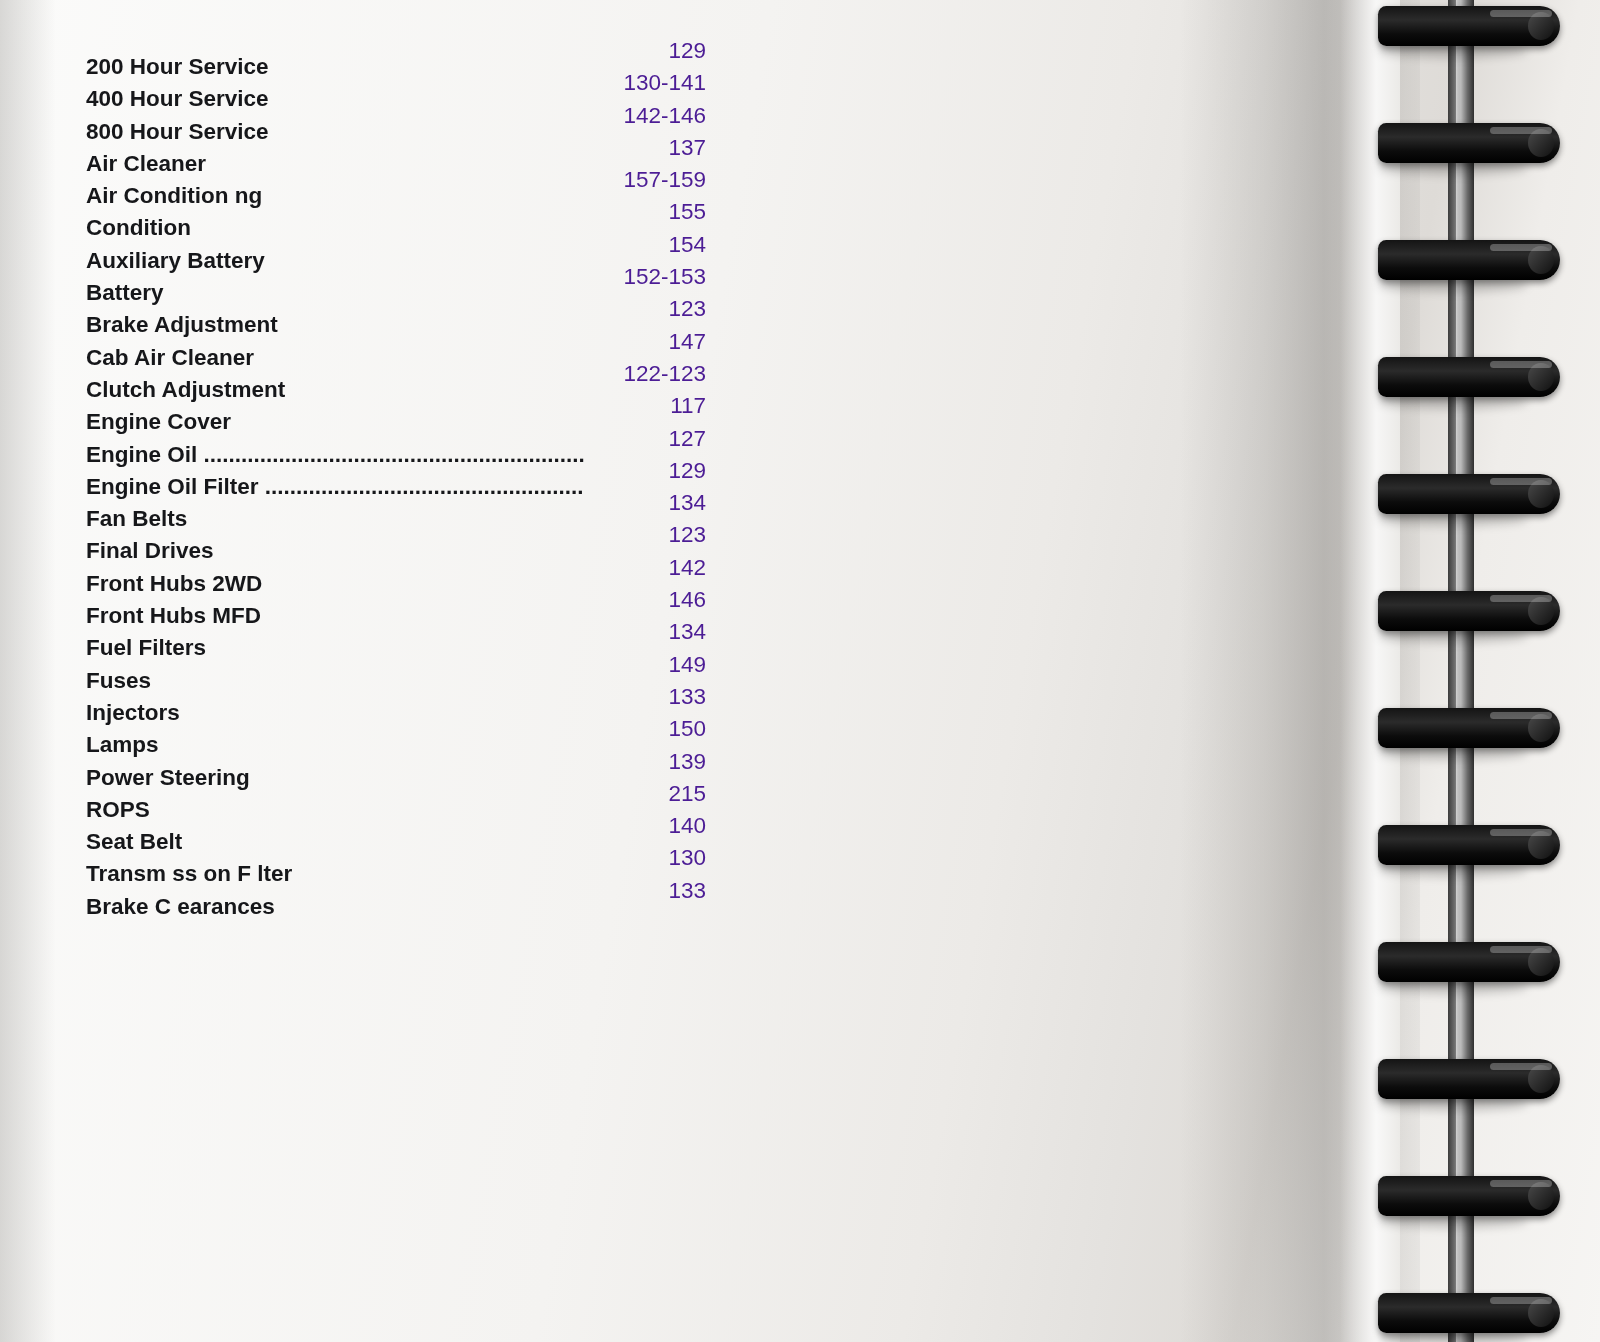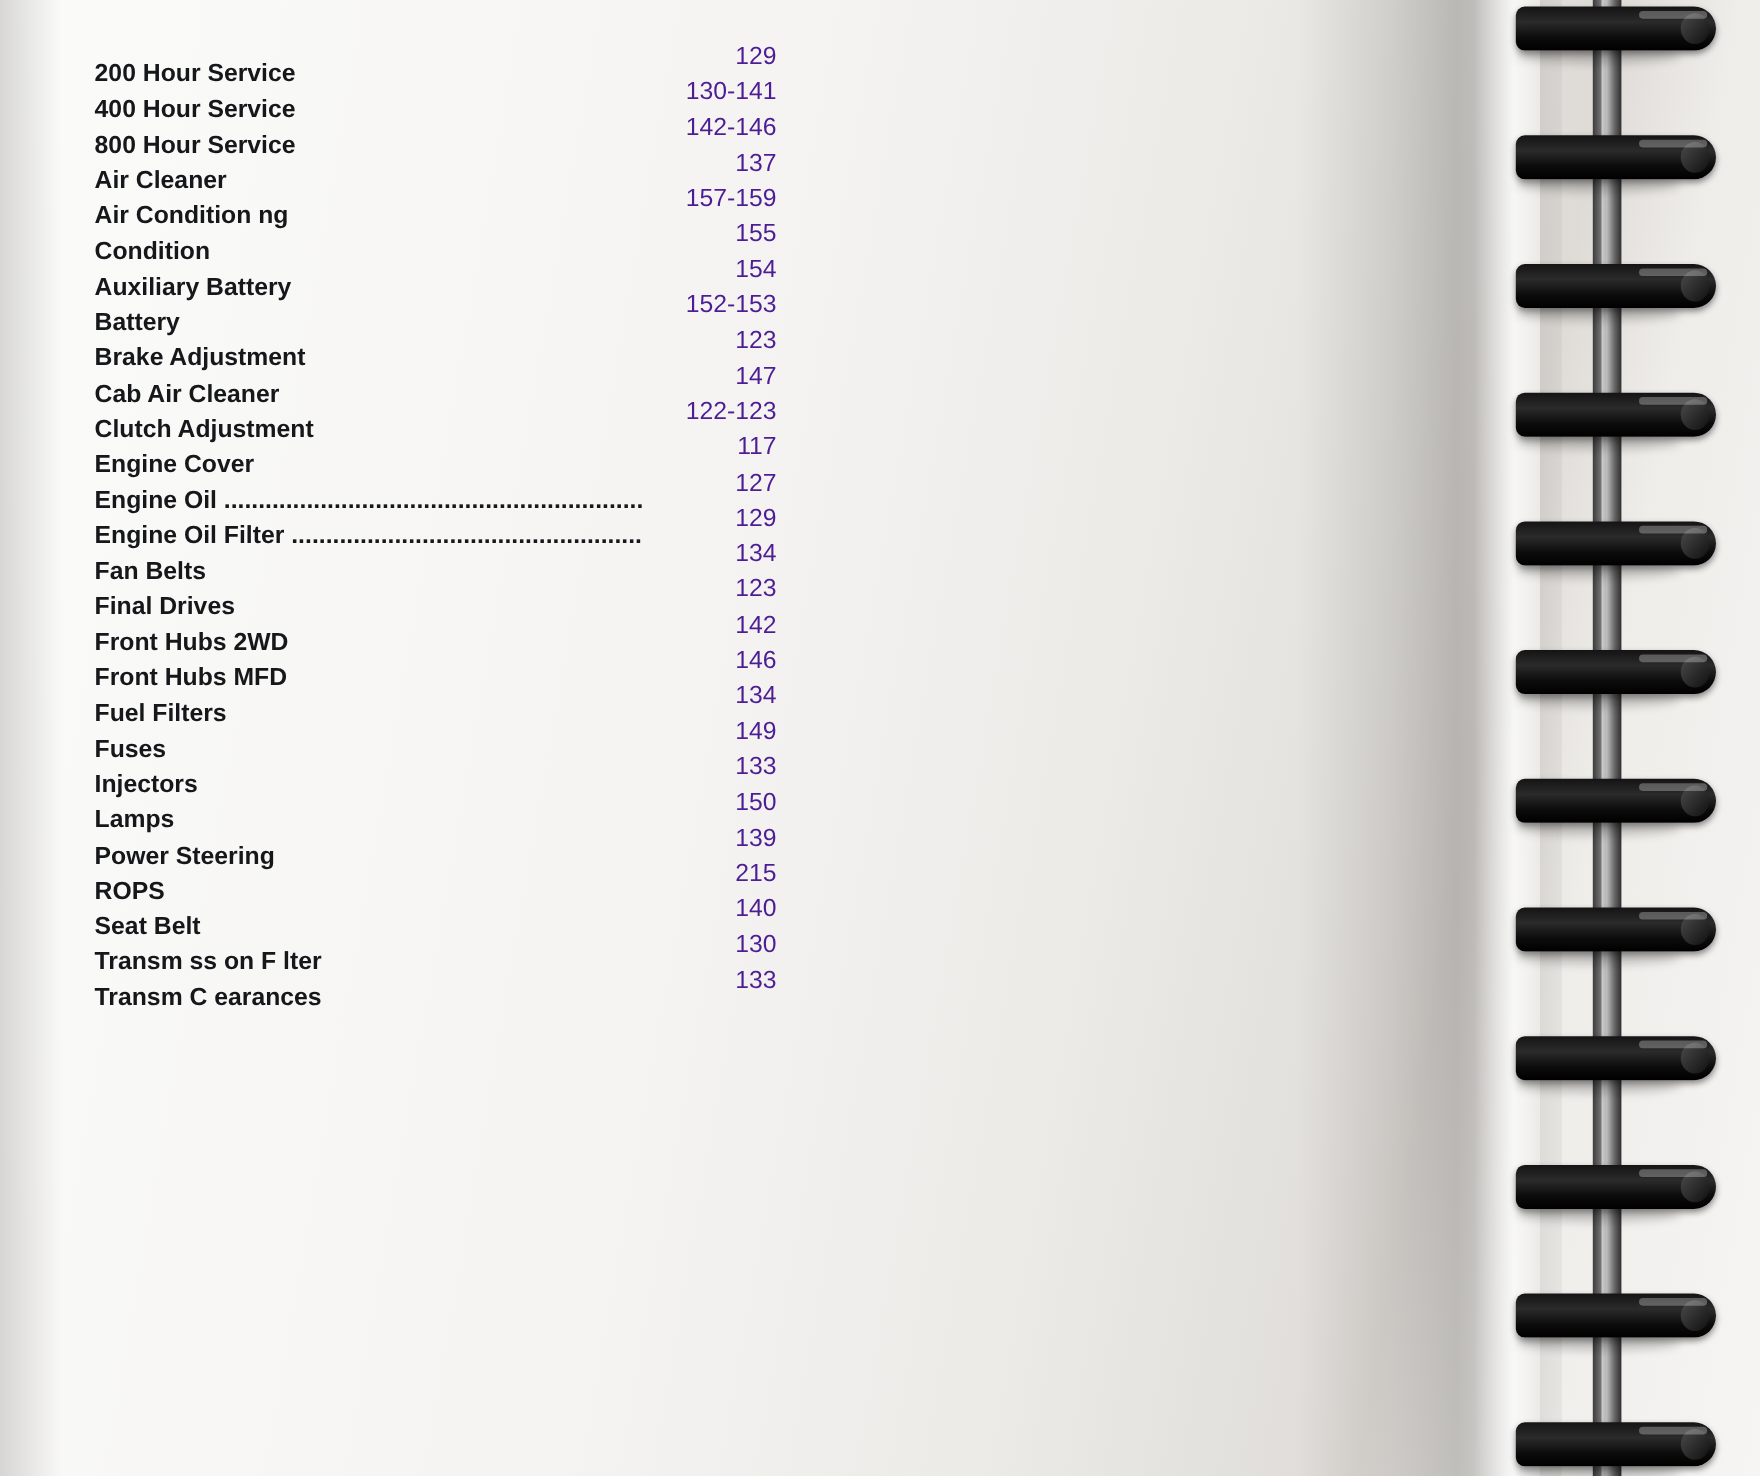--- a/index.html
+++ b/index.html
@@ -284,21 +284,21 @@
       </div>
       <div class="idx-row">
         <span class="idx-label">Seat Belt</span>
         <span class="idx-page">140</span>
       </div>
       <div class="idx-row">
         <span class="idx-label">Transm ss on F lter</span>
         <span class="idx-page">130</span>
       </div>
       <div class="idx-row">
-        <span class="idx-label">Transm C earances</span>
+        <span class="idx-label">Brake C earances</span>
         <span class="idx-page">133</span>
       </div>
     </div>
 
   <div class="paper-right-edge"></div>
 
   <div class="binding" id="binding">
     <div class="spine"></div>
     <div class="spine-hi"></div>
   <div class="coil" style="top: 8px;">

